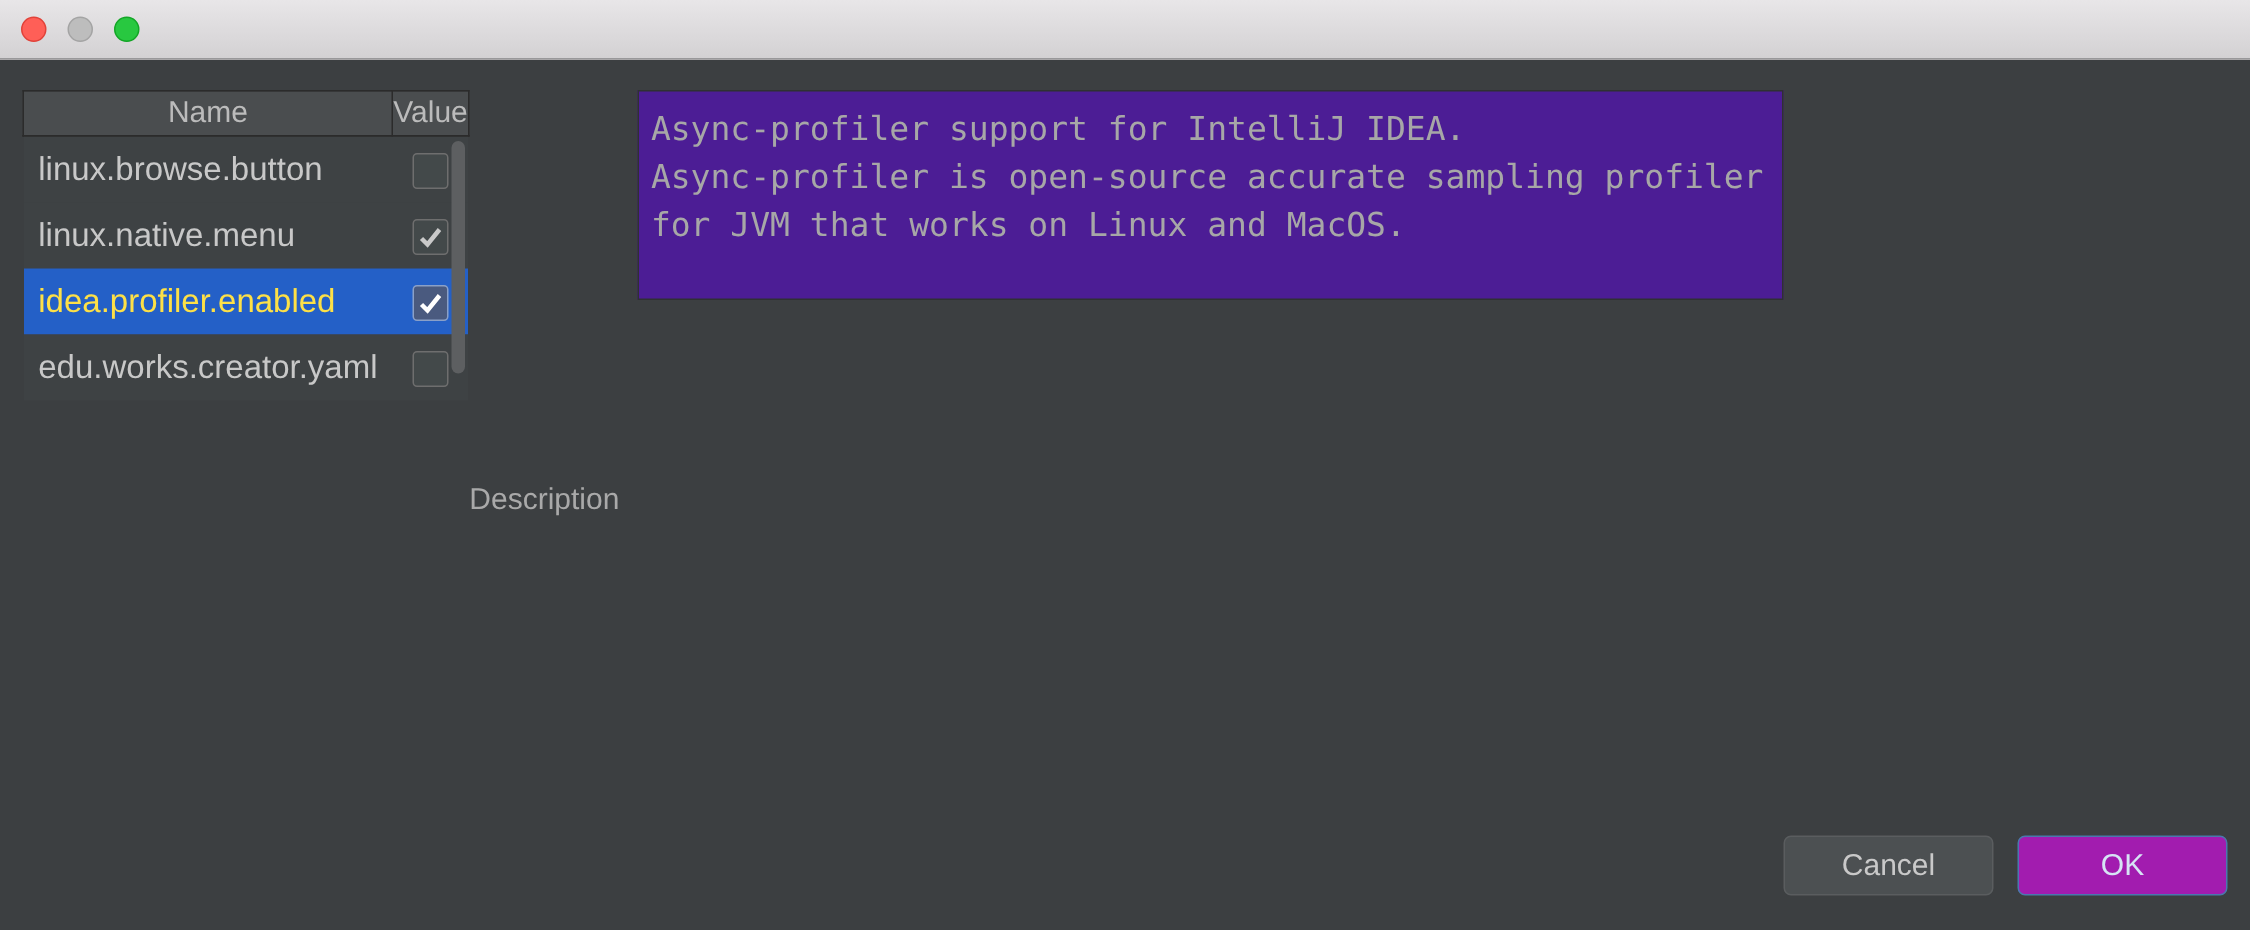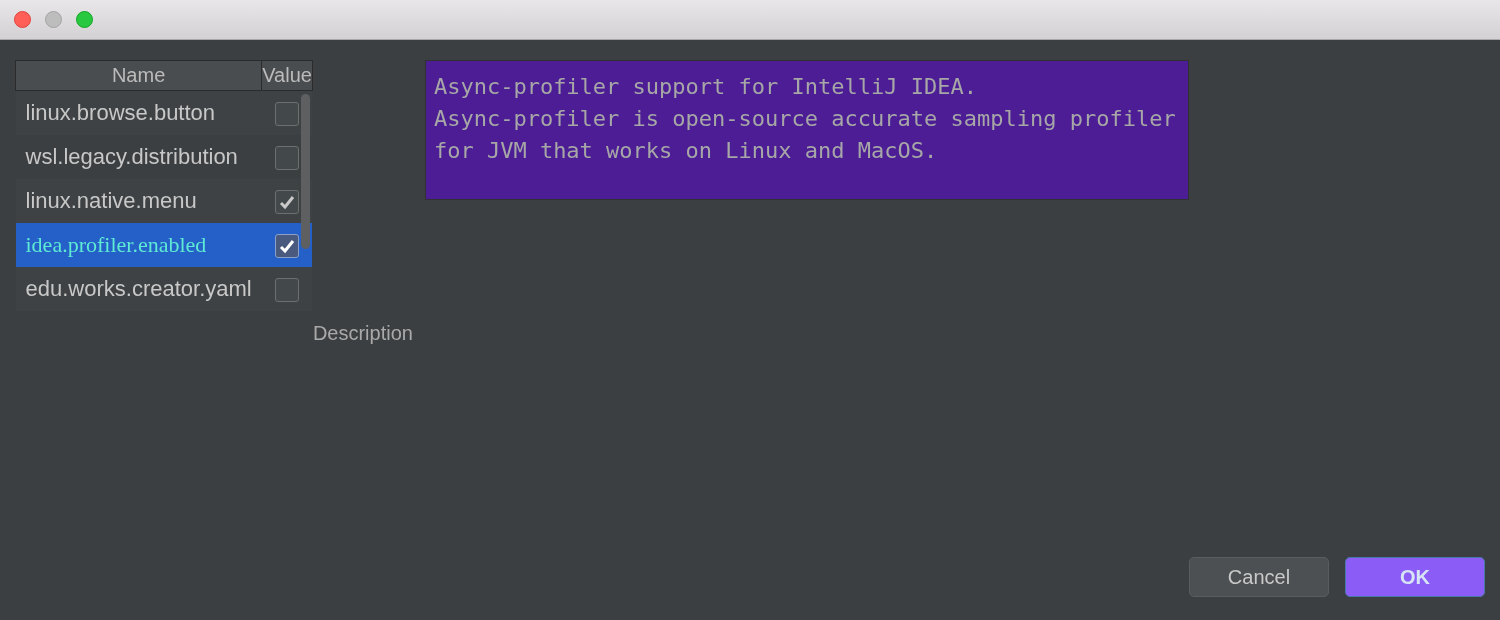--- a/index.html
+++ b/index.html
@@ -54,21 +54,21 @@
   .table td {
     height: 44px;
     padding: 0 10px;
     font-size: 22px;
     color: #c8c8c8;
     vertical-align: middle;
   }
   .row-odd  { background: #3e4244; }
   .row-even { background: #3c3f41; }
   .row-selected { background: #2460c7; color: #ffffff; }
-  .row-selected td { color: #5eead4; font-family: Liberation Serif, serif; }
+  .row-selected td { color: #fde047; }
   .value-cell { text-align: center; }
 
   .checkbox {
     display: inline-flex;
     width: 24px; height: 24px;
     border: 1px solid #6e6e6e;
     border-radius: 3px;
     background: #43494a;
     align-items: center;
     justify-content: center;
@@ -129,24 +129,23 @@
     min-width: 140px;
     height: 40px;
     border-radius: 5px;
     font-size: 20px;
     border: 1px solid #5a5d5f;
     background: #4c5052;
     color: #c9c9c9;
     cursor: pointer;
   }
   .btn.primary {
-    background: #8b5cf6;
+    background: #a21caf;
     border: 1px solid #4a78ad;
     color: #d6e4f5;
-    font-weight: bold;
   }
 </style>
 </head>
 <body>
 
 <div class="titlebar">
   <div class="traffic">
     <div class="light close"></div>
     <div class="light min"></div>
     <div class="light zoom"></div>
@@ -161,24 +160,20 @@
         <tr class="thead-row">
           <th>Name</th>
           <th>Value</th>
         </tr>
       </thead>
       <tbody id="rows">
           <tr class="row-odd">
             <td>linux.browse.button</td>
             <td class="value-cell"><span class="checkbox"></span></td>
           </tr>
-          <tr class="row-even">
-            <td>wsl.legacy.distribution</td>
-            <td class="value-cell"><span class="checkbox"></span></td>
-          </tr>
           <tr class="row-odd">
             <td>linux.native.menu</td>
             <td class="value-cell"><span class="checkbox checked">
                 <svg viewBox="0 0 16 16">
                   <polyline points="2,9 6,13 14,3"></polyline>
                 </svg>
               </span></td>
           </tr>
           <tr class="row-selected">
             <td>idea.profiler.enabled</td>

